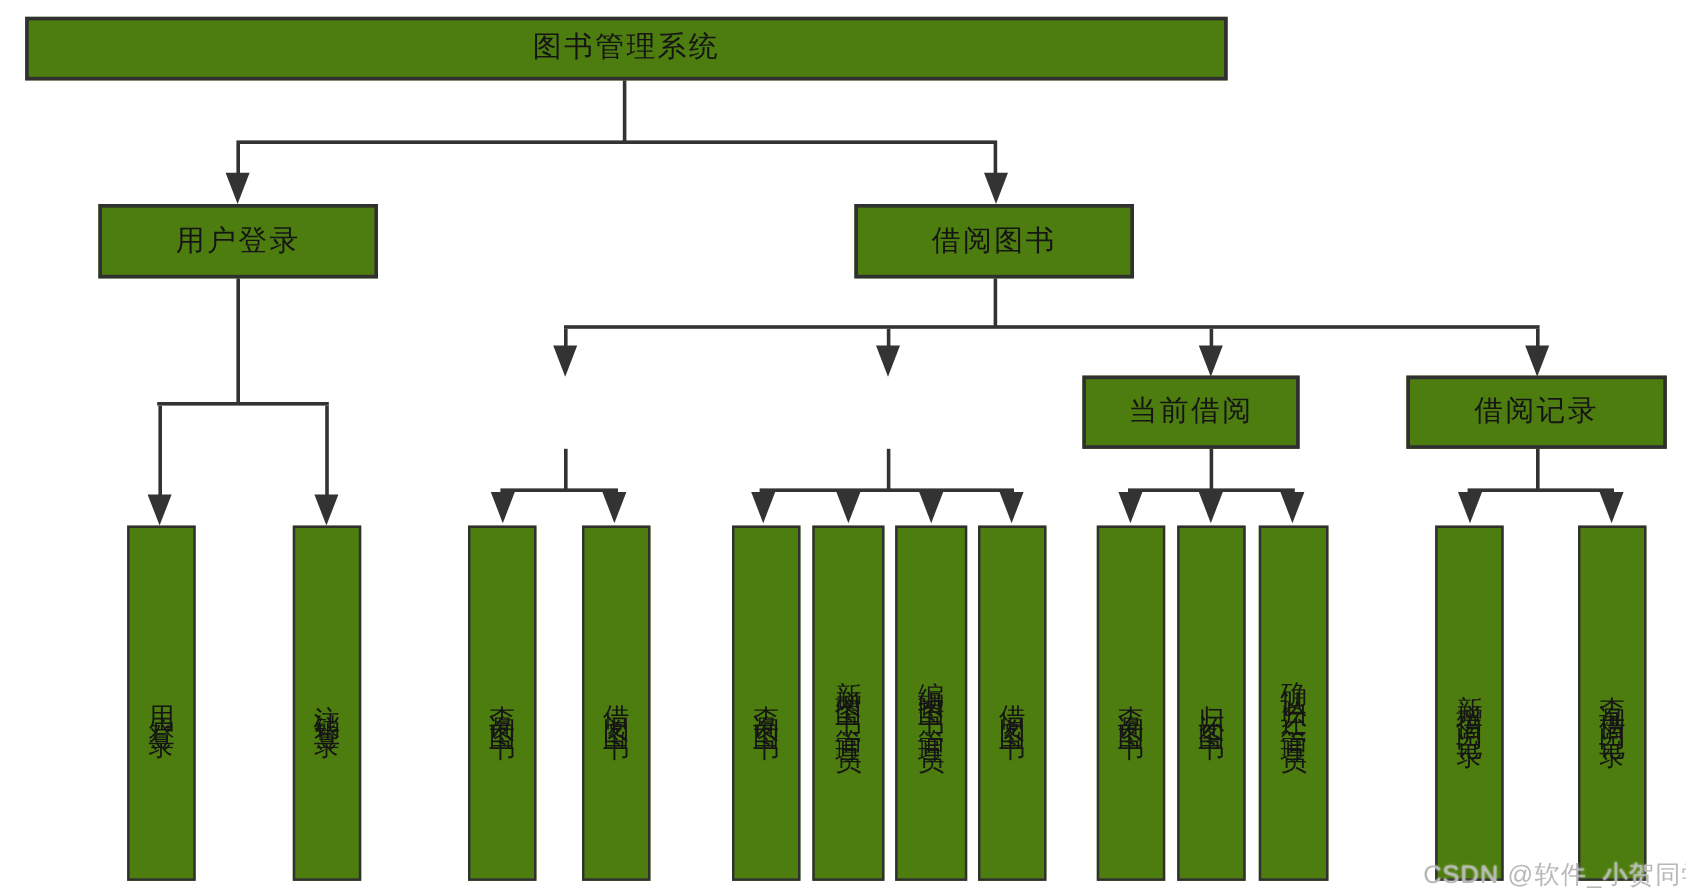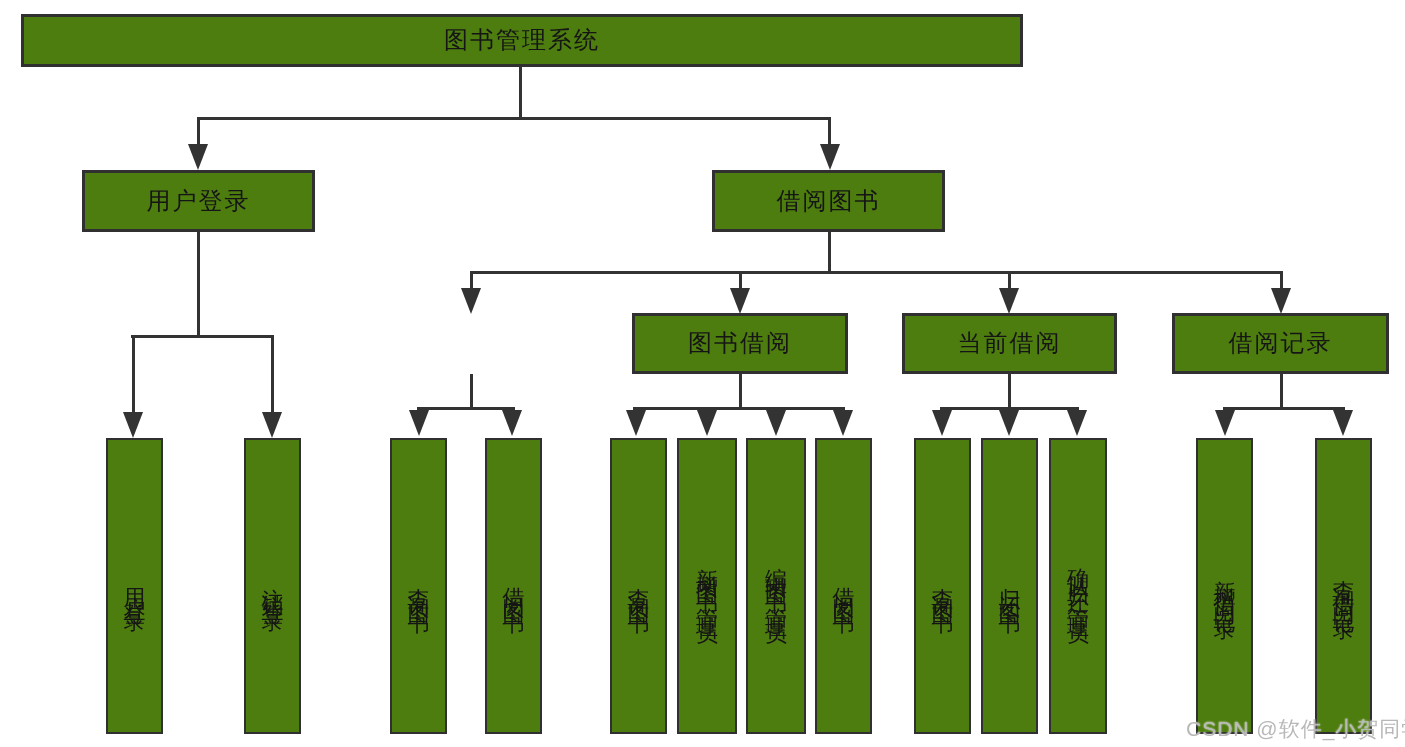--- a/index.html
+++ b/index.html
@@ -74,25 +74,22 @@
 
   <div class="box" style="left:82px; top:170px; width:233px; height:62px;">
     <span class="lbl">用户登录</span>
   </div>
 
   <div class="box" style="left:712px; top:170px; width:233px; height:62px;">
     <span class="lbl">借阅图书</span>
   </div>
 
 
-  <div class="box" style="left:632px; top:313px; width:216px; height:61px;">
-    <span class="lbl">图书借阅</span>
-  </div>
 
-  <div class="box" style="left:902px; top:313px; width:215px; height:61px;">
+  <div class="box" style="left:902px; top:313px; width:181px; height:61px;">
     <span class="lbl">当前借阅</span>
   </div>
 
   <div class="box" style="left:1172px; top:313px; width:217px; height:61px;">
     <span class="lbl">借阅记录</span>
   </div>
 
   <div class="box leaf" style="left:106px; top:438px; width:57px; height:296px;">
     <span class="lbl">用户登录</span>
   </div>

